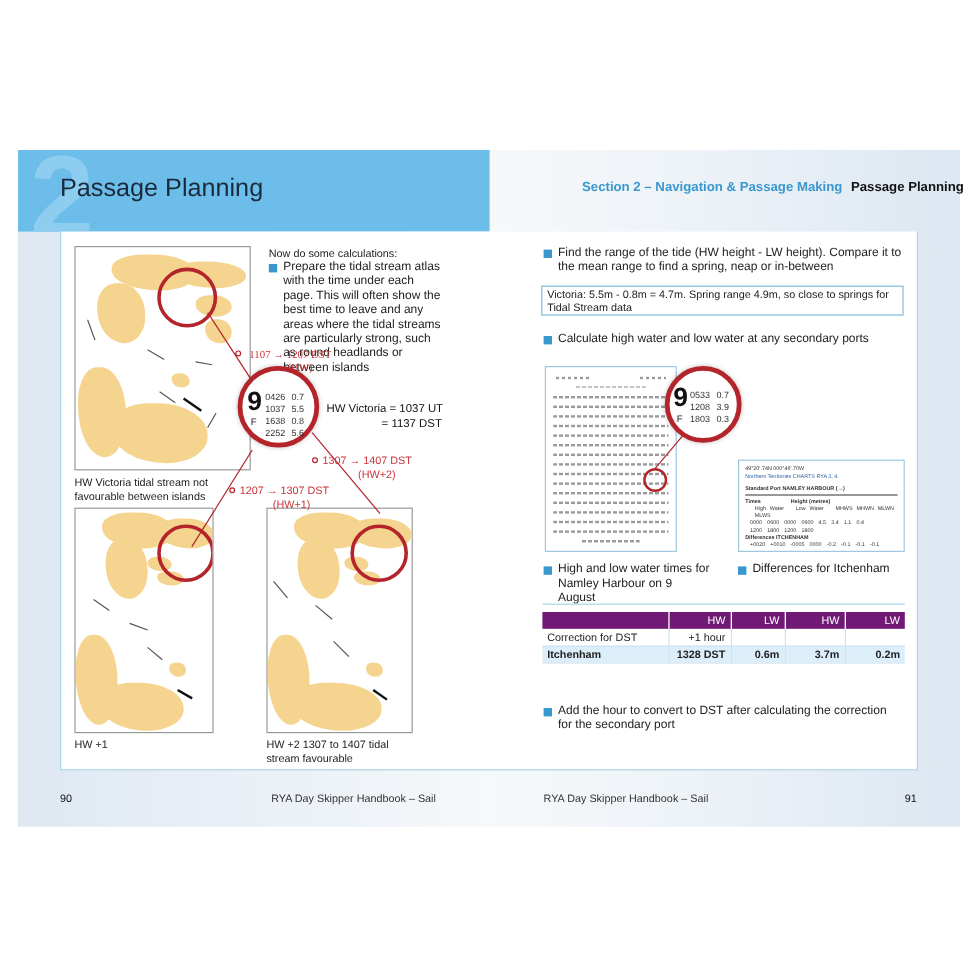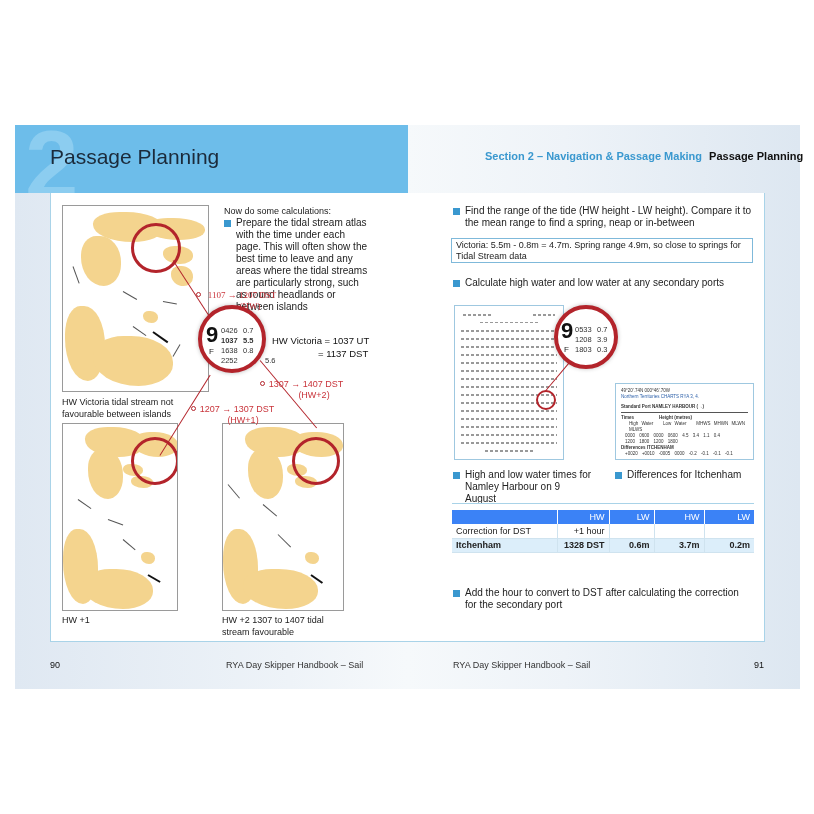--- a/index.html
+++ b/index.html
@@ -79,21 +79,21 @@
     border: 1px solid #9fc8e0; background: #fff; font-size: 4.5px; color: #333; padding: 4px 5px; line-height: 6px;
   }
   .diff-box .blue { color: #2a5ea8; }
   .diff-box .bold { font-weight: bold; }
   .diff-box .rule { height: 1px; background: #555; margin: 2px 0; }
 
   table.results {
     position: absolute; left: 452px; top: 510px; width: 302px; border-collapse: collapse; font-size: 9px;
   }
   table.results th {
-    background: #3b82f6; color: #fff; font-weight: normal; text-align: right; padding: 2px 4px; height: 14px;
+    background: #701a75; color: #fff; font-weight: normal; text-align: right; padding: 2px 4px; height: 14px;
     border-right: 1px solid #fff;
   }
   table.results td {
     padding: 1px 4px; height: 14px; text-align: right; border-right: 1px solid #cfe3ef; border-bottom: 1px solid #cfe3ef;
   }
   table.results td:first-child { text-align: left; }
   table.results tr.total td { background: #dceefa; font-weight: bold; }
   table.results td:last-child, table.results th:last-child { border-right: none; }
 
   .footer { position: absolute; font-size: 9px; color: #333; white-space: nowrap; }
@@ -189,23 +189,23 @@
 <div class="red-dot" style="left:191px; top:406px;"></div>
 <div class="red-label" style="left:197px; top:404px; width:80px;">
   <div>1207 → 1307 DST</div>
   <div style="padding-left:12px;">(HW+1)</div>
 </div>
 
 <div class="big-circle" style="left:198px; top:305px; width:68px; height:68px;"></div>
 <div class="tide-day" style="left:206px; top:322px;">9</div>
 <div class="tide-f" style="left:209px; top:347px;">F</div>
 <div class="tide-row" style="left:221px; top:326px;"><span style="width:22px;">0426</span><span>0.7</span></div>
-<div class="tide-row" style="left:221px; top:336px;font-weight:bold;"><span style="width:22px;">1037</span><span>5.5</span></div>
+<div class="tide-row" style="left:221px; top:336px;"><span style="width:22px;">1037</span><span>5.5</span></div>
 <div class="tide-row" style="left:221px; top:346px;"><span style="width:22px;">1638</span><span>0.8</span></div>
-<div class="tide-row" style="left:221px; top:356px;"><span style="width:44px;">2252</span><span>5.6</span></div>
+<div class="tide-row" style="left:221px; top:356px;"><span style="width:22px;">2252</span><span>5.6</span></div>
 
 <div class="hw-text" style="left:272px; top:335px;">HW Victoria = 1037 UT</div>
 <div class="hw-text" style="left:318px; top:348px;">= 1137 DST</div>
 
 <div class="bullet" style="left:453px; top:205px; width:300px;">Find the range of the tide (HW height - LW height). Compare it to the mean range to find a spring, neap or in-between</div>
 <div class="calc-box">Victoria: 5.5m - 0.8m  = 4.7m.   Spring range 4.9m, so close to springs for Tidal Stream data</div>
 <div class="bullet" style="left:453px; top:277px; width:300px;">Calculate high water and low water at any secondary ports</div>
 
 <div class="tide-table-img">
   <div class="tt-line" style="top:8px; left:8px; right:70px;"></div>

